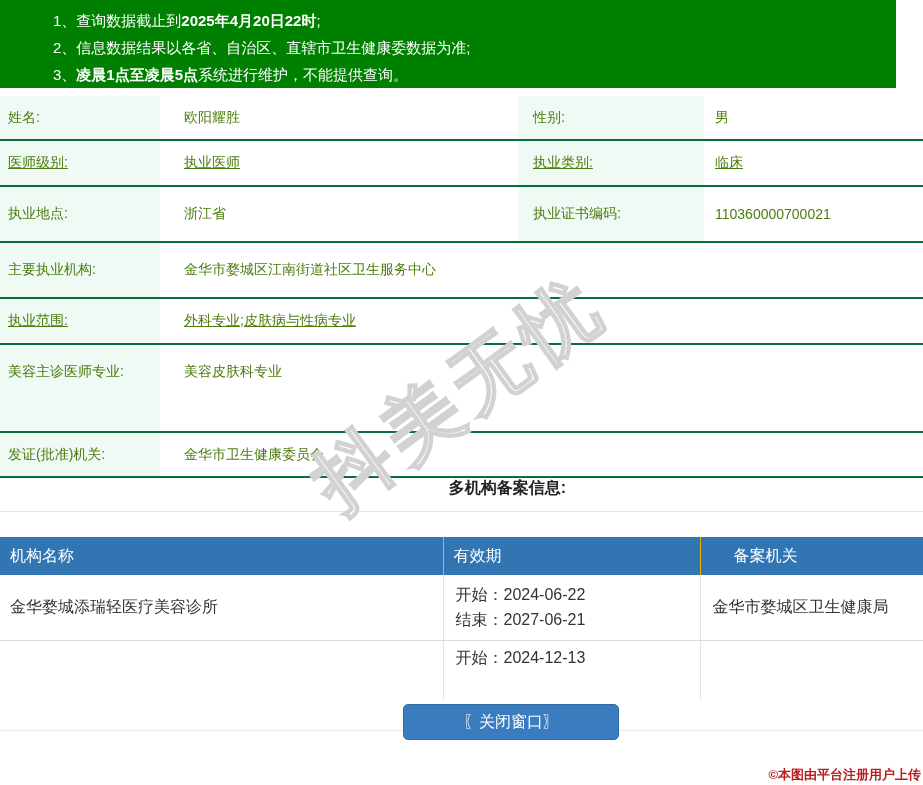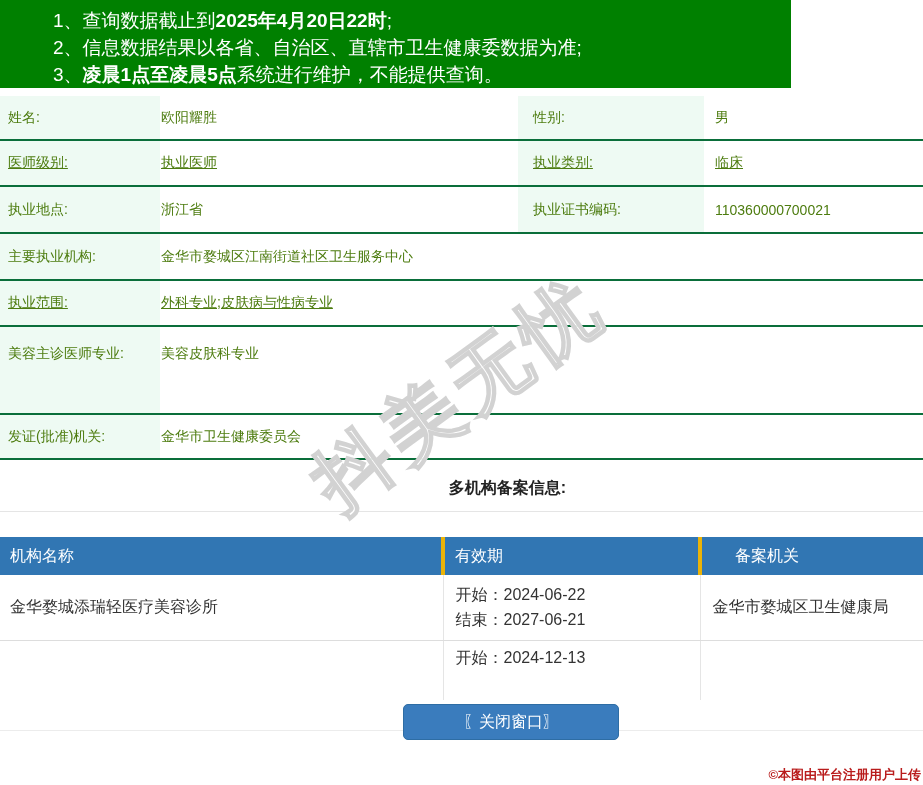--- a/index.html
+++ b/index.html
@@ -1,49 +1,49 @@
 <!DOCTYPE html>
 <html><head>
 <meta charset="utf-8">
 <style>
   * { margin:0; padding:0; box-sizing:border-box; }
   body { font-family:"Liberation Sans","DejaVu Sans",sans-serif; background:#fff; }
   .page { position:relative; width:923px; height:785px; background:#fff; overflow:hidden; }
 
   
-  .notice { position:absolute; top:0; left:0; width:791px; height:88px;
-            background:#008000; color:#fff; padding:7px 10px 0 53px; font-size:19px; }
+  .notice { position:absolute; top:0; left:0; width:896px; height:88px;
+            background:#008000; color:#fff; padding:7px 10px 0 53px; font-size:15px; }
   .notice-line { line-height:27px; white-space:nowrap; }
   .notice-line b { font-weight:bold; }
 
   
   .info { position:absolute; top:96px; left:0; width:923px;
           border-collapse:collapse; table-layout:fixed; font-size:14px; color:#4d7c0f; }
   .info td { border-bottom:2px solid #0a6e3a; vertical-align:middle; }
   .info td.lbl  { background:#eefaf3; padding:0 30px 0 8px; }
-  .info td.val  { padding-left:1px; }
+  .info td.val  { padding-left:24px; }
   .info td.lbl2 { padding-left:15px; }
   .info td.val2 { padding-left:11px; }
   .info tr.h44 td { height:44px; } .info tr.h46 td { height:46px;text-decoration:underline; }
-  .info tr.h47 td { height:47px; } .info tr.h45 td { height:45px; }
+  .info tr.h47 td { height:56px; } .info tr.h45 td { height:45px; }
   .info tr.tall td { height:88px; vertical-align:top; padding-top:11px; line-height:30px; }
 
   
   .section-title { position:absolute; top:478px; left:0; width:923px; text-align:center;
                    font-size:16px; font-weight:bold; color:#222; transform:translateX(46px); }
   .divider { position:absolute; top:511px; left:0; width:923px; border:none;
              border-top:1px solid #e5e5e5; }
 
   
   .t2wrap { position:absolute; top:537px; left:0; width:923px; height:194px;
             overflow:hidden; border-bottom:1px solid #ececec; }
   .filing { width:923px; border-collapse:collapse; table-layout:fixed;
             font-size:16px; color:#333; }
   .filing th { background:#3176b3; color:#fff; font-weight:normal; text-align:left;
-               height:38px; padding-left:10px; border-right:4px solid #eab308; font-size:16px; }
+               height:38px; padding-left:10px; border-right:1px solid #eab308; font-size:16px; }
   .filing th:last-child { border-right:none;padding-left:33px; }
   .filing td { border-bottom:1px solid #ddd; border-right:1px solid #e5e5e5;
                vertical-align:middle; }
   .filing td:last-child { border-right:none; }
   .filing td.org  { padding-left:10px; }
   .filing td.period, .filing td.auth { padding-left:12px; }
   .filing .period div { line-height:25px; }
   .filing tr.fr1 td { height:65px; } .filing tr.fr2 td { height:68px; }
   .filing tr.fr3 td { height:60px; vertical-align:top; padding-top:4px; border-bottom:none; }
 

